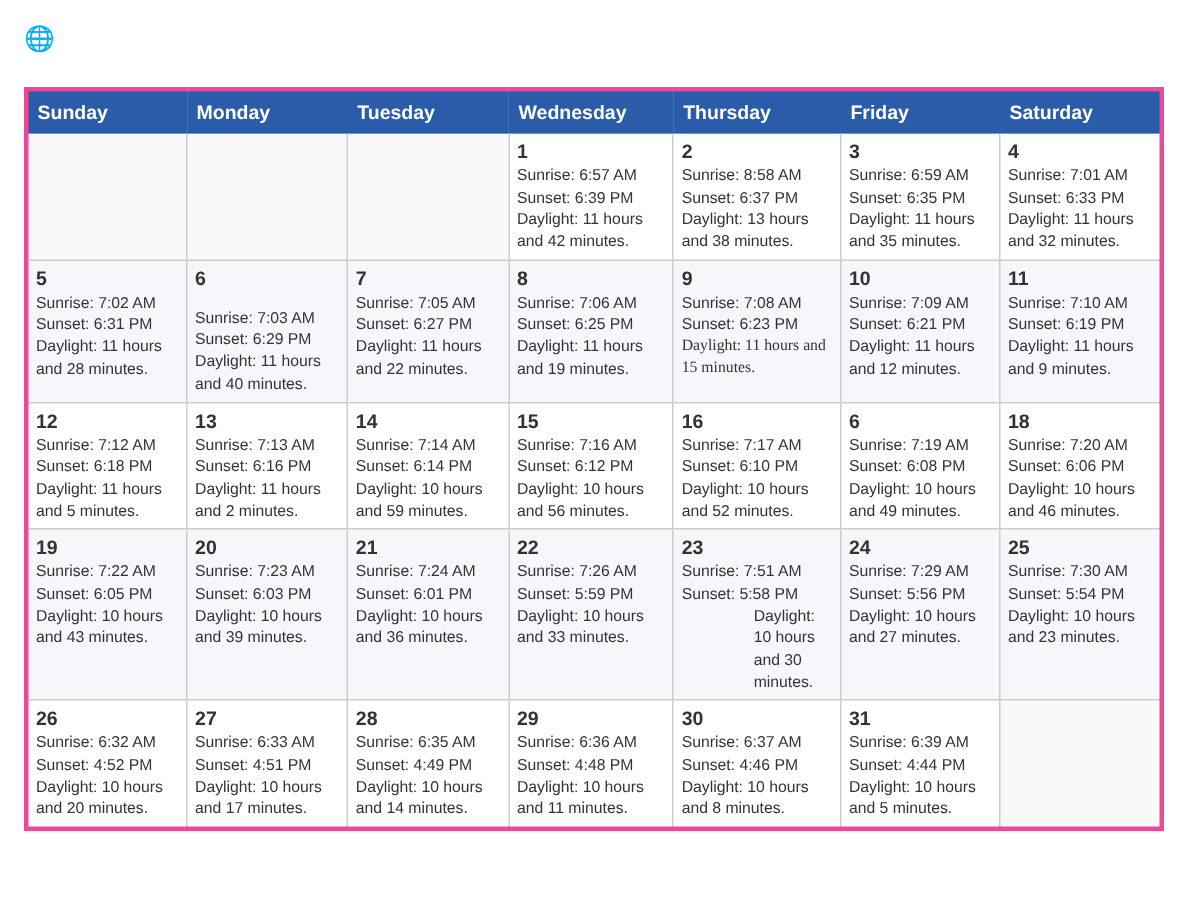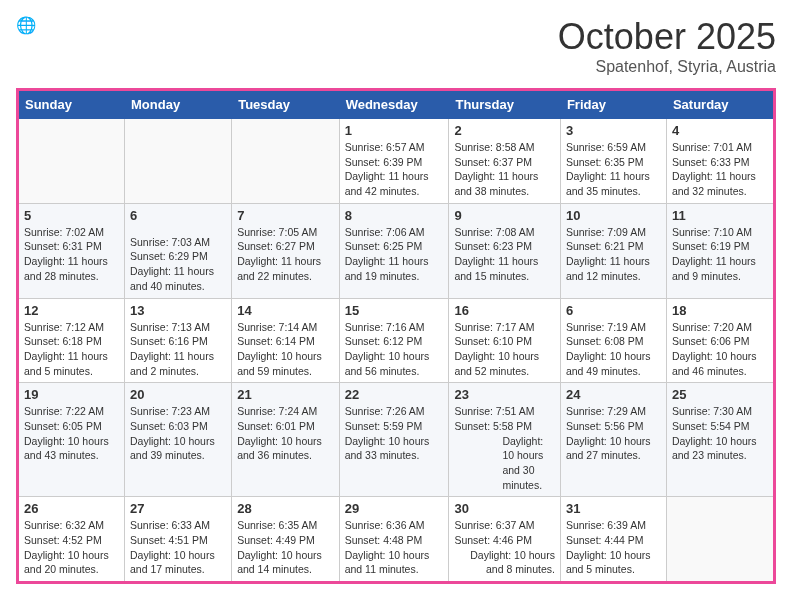--- a/index.html
+++ b/index.html
@@ -82,24 +82,20 @@
     }
   </style>
 </head>
 <body>
 
 <div class="header">
   <div class="logo">
     <svg class="logo-icon" viewBox="0 0 40 40" xmlns="http://www.w3.org/2000/svg">
       <text y="20" font-size="22" fill="#1a5fb4">🌐</text>
     </svg>
-  </div>
-  <div class="title-block">
-    <div class="month-title">October 2025</div>
-    <div class="location">Spatenhof, Styria, Austria</div>
   </div>
 </div>
 
 <table class="calendar">
   <thead>
     <tr>
     <th>Sunday</th>
         <th>Monday</th>
         <th>Tuesday</th>
         <th>Wednesday</th>
@@ -119,21 +115,21 @@
             <span style="display: block;">Sunrise: 6:57 AM</span>
             <span style="display: block;">Sunset: 6:39 PM</span>
             <span style="display: block;">Daylight: 11 hours and 42 minutes.</span>
           </div>
         </td>
         <td>
           <span class="day-number">2</span>
           <div class="day-info">
             <span style="display: block;">Sunrise: 8:58 AM</span>
             <span style="display: block;">Sunset: 6:37 PM</span>
-            <span style="display: block;">Daylight: 11 hours and 38 minutes.</span>
+            <span style="display: block;">Daylight: 13 hours and 38 minutes.</span>
           </div>
         </td>
         <td>
           <span class="day-number">3</span>
           <div class="day-info">
             <span style="display: block;">Sunrise: 6:59 AM</span>
             <span style="display: block;">Sunset: 6:35 PM</span>
             <span style="display: block;">Daylight: 11 hours and 35 minutes.</span>
           </div>
         </td>
@@ -177,21 +173,21 @@
             <span style="display: block;">Sunrise: 7:06 AM</span>
             <span style="display: block;">Sunset: 6:25 PM</span>
             <span style="display: block;">Daylight: 11 hours and 19 minutes.</span>
           </div>
         </td>
         <td>
           <span class="day-number">9</span>
           <div class="day-info">
             <span style="display: block;">Sunrise: 7:08 AM</span>
             <span style="display: block;">Sunset: 6:23 PM</span>
-            <span style="display: block;">Daylight: 11 hours and 15 minutes.</span>
+            <span style="display: block; font-family: Liberation Serif, serif;">Daylight: 11 hours and 15 minutes.</span>
           </div>
         </td>
         <td>
           <span class="day-number">10</span>
           <div class="day-info">
             <span style="display: block;">Sunrise: 7:09 AM</span>
             <span style="display: block;">Sunset: 6:21 PM</span>
             <span style="display: block;">Daylight: 11 hours and 12 minutes.</span>
           </div>
         </td>
@@ -351,21 +347,21 @@
             <span style="display: block;">Sunrise: 6:36 AM</span>
             <span style="display: block;">Sunset: 4:48 PM</span>
             <span style="display: block;">Daylight: 10 hours and 11 minutes.</span>
           </div>
         </td>
         <td>
           <span class="day-number">30</span>
           <div class="day-info">
             <span style="display: block;">Sunrise: 6:37 AM</span>
             <span style="display: block;">Sunset: 4:46 PM</span>
-            <span style="display: block; text-align: right;">Daylight: 10 hours and 8 minutes.</span>
+            <span style="display: block;">Daylight: 10 hours and 8 minutes.</span>
           </div>
         </td>
         <td>
           <span class="day-number">31</span>
           <div class="day-info">
             <span style="display: block;">Sunrise: 6:39 AM</span>
             <span style="display: block;">Sunset: 4:44 PM</span>
             <span style="display: block;">Daylight: 10 hours and 5 minutes.</span>
           </div>
         </td>

